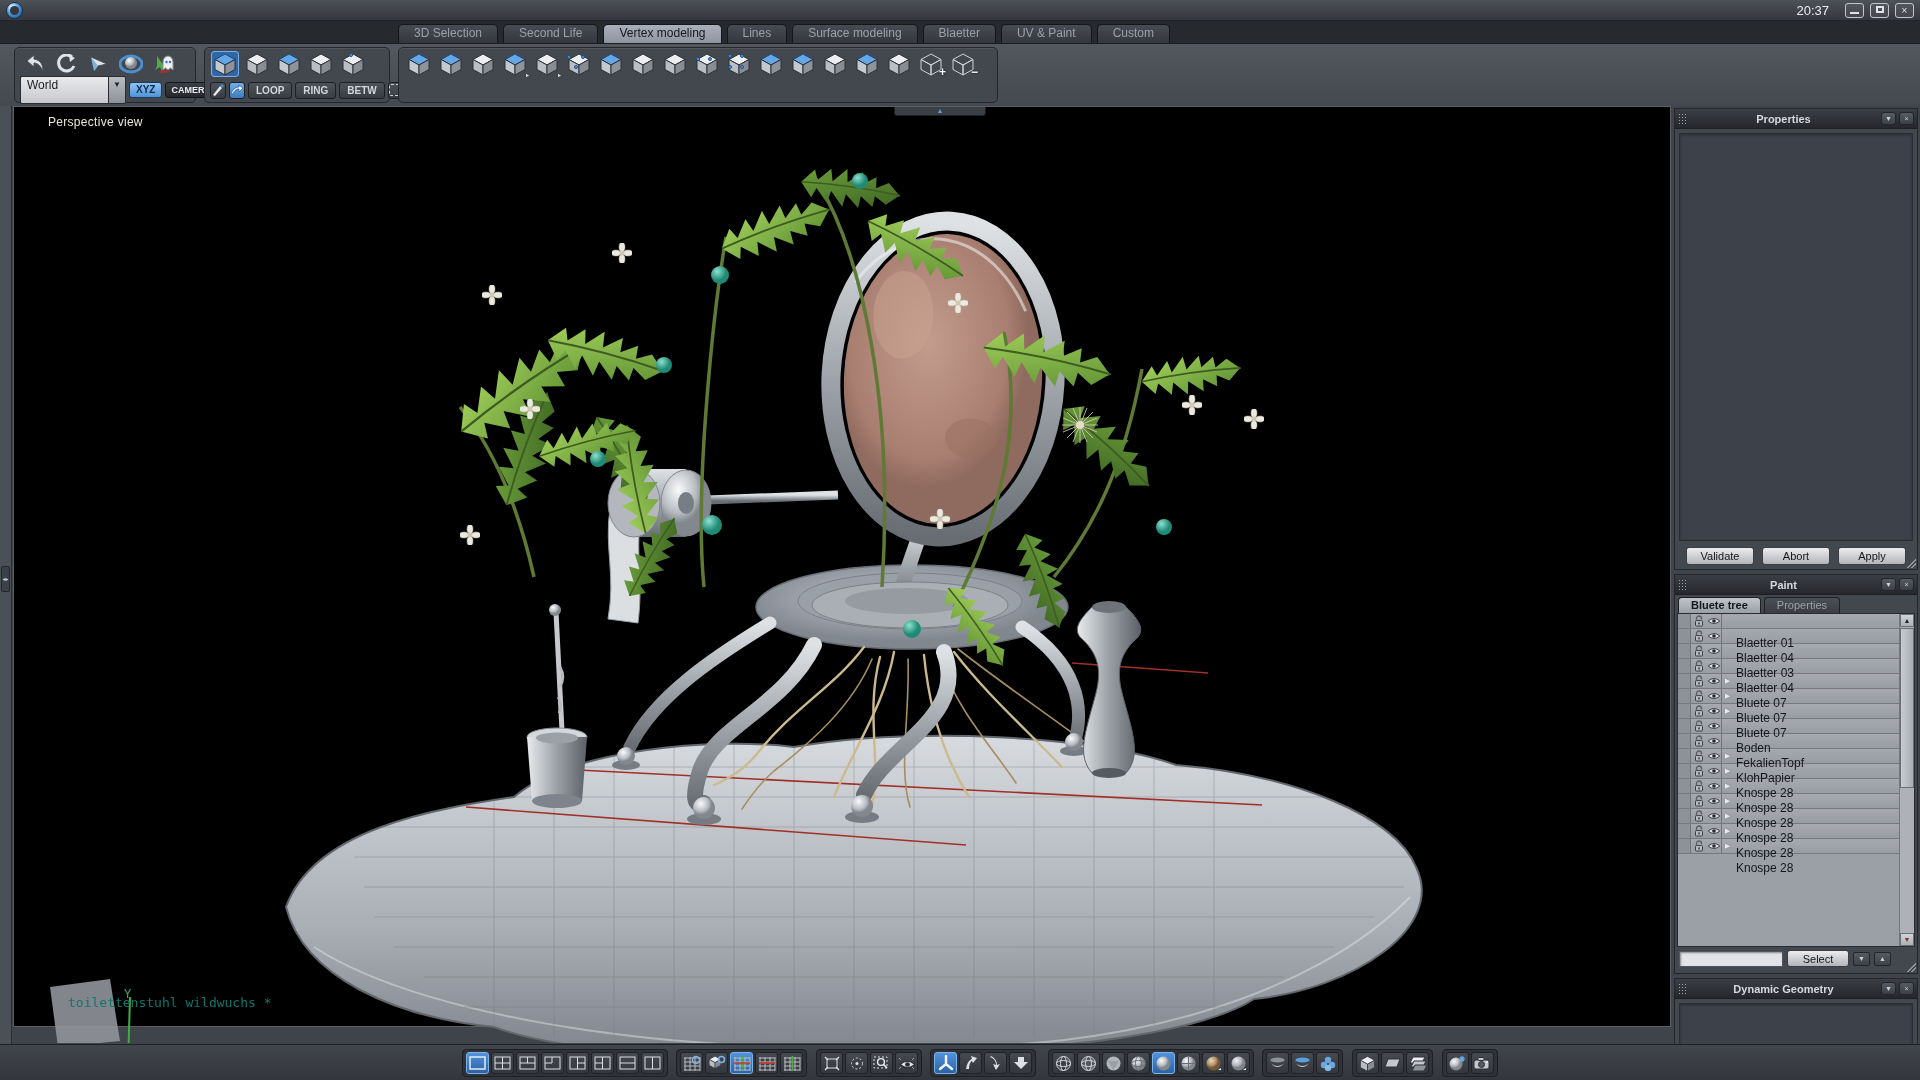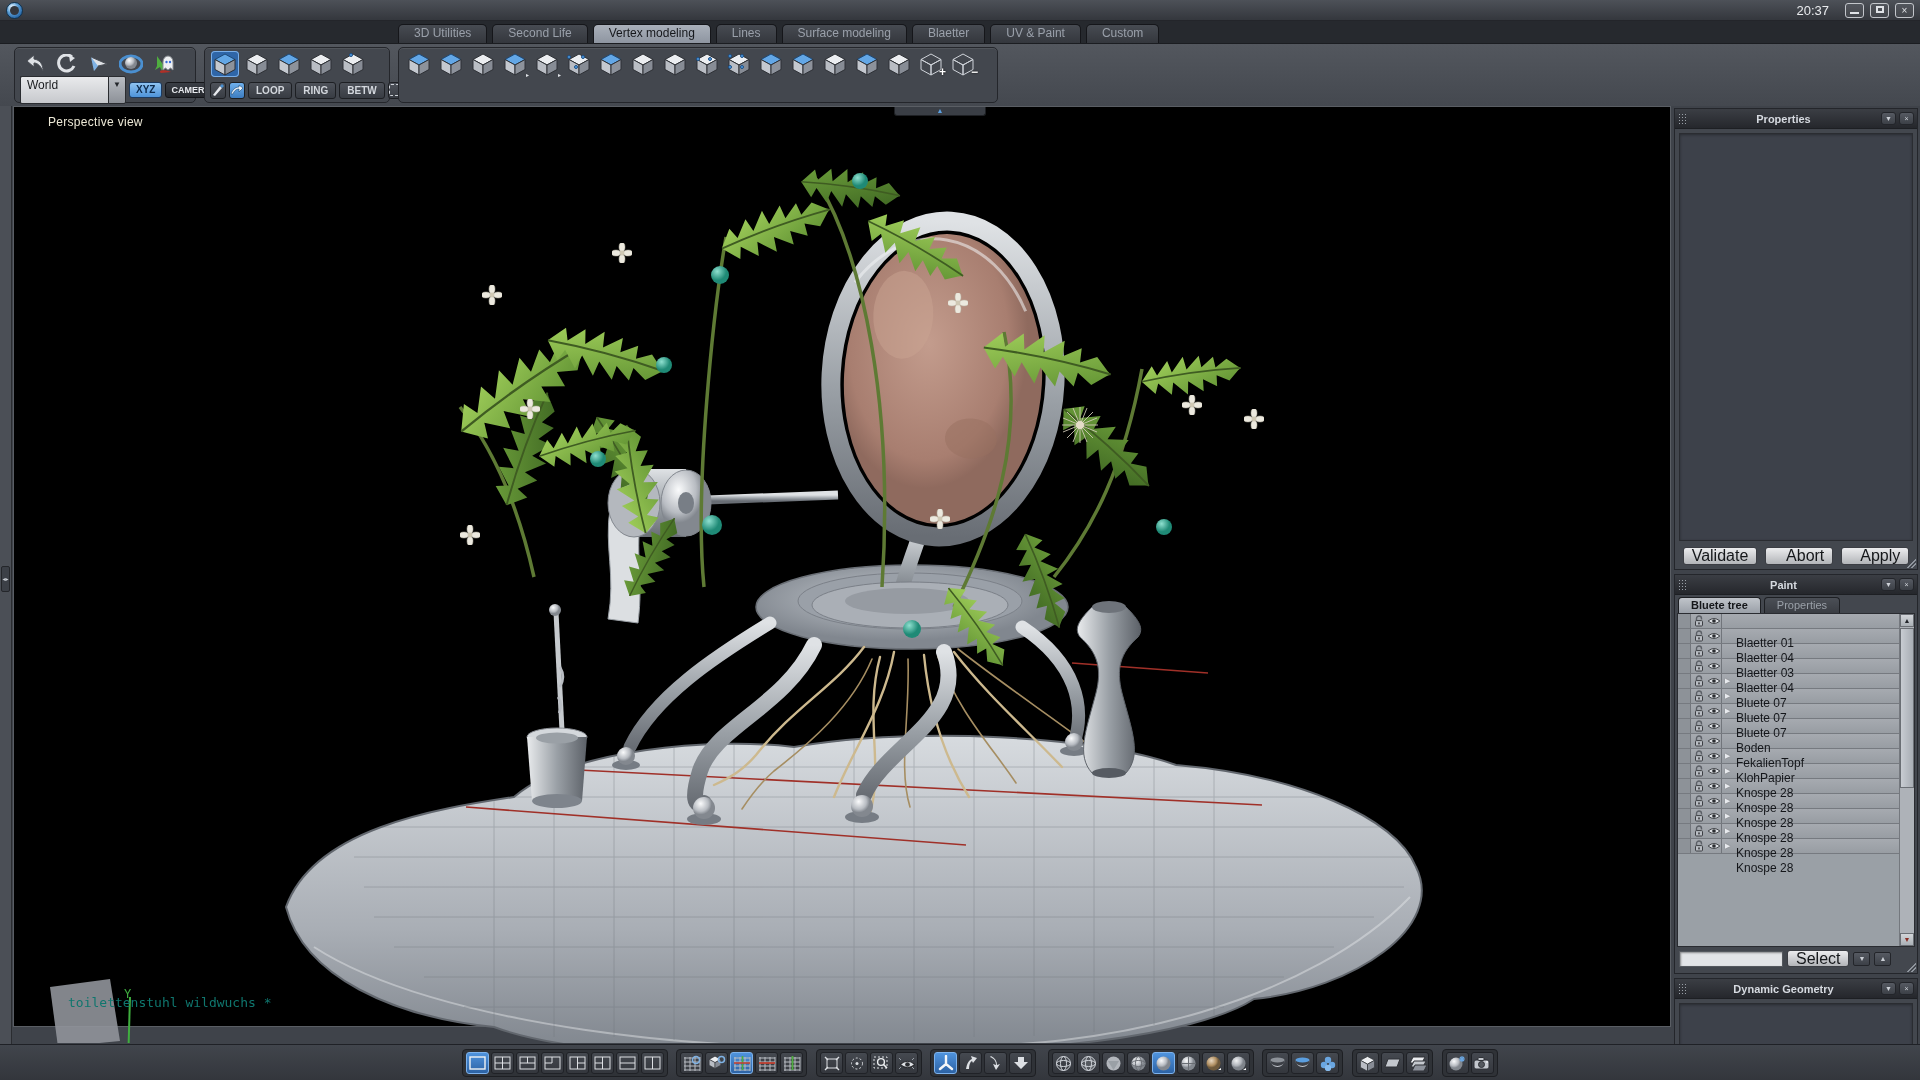--- a/index.html
+++ b/index.html
@@ -91,21 +91,21 @@
   .panel-hd { height:20px; background:linear-gradient(#3b3e44,#25272c); display:flex; align-items:center;
     border-bottom:1px solid #1d1f23; }
   .grip { width:8px; height:12px; margin-left:3px;
     background-image:radial-gradient(#9aa0a8 35%, transparent 36%); background-size:3px 3px; }
   .panel-title { flex:1; text-align:center; font-size:11px; font-weight:bold; color:#d6dae0; }
   .hd-btn { width:15px; height:13px; margin-right:3px; background:linear-gradient(#565a62,#3c4047);
     border:1px solid #23252a; border-radius:3px; color:#cfd3d9; font-size:7px; line-height:11px; text-align:center; }
   .panel-body { flex:1; margin:4px; background:#3d414a; border:1px solid #2a2c31;
     box-shadow:inset 0 1px 3px rgba(0,0,0,.35); }
   .btnrow { height:24px; display:flex; align-items:center; justify-content:center; gap:8px; padding-bottom:3px; }
-  .pushbtn { min-width:68px; height:18px; font-size:16px; color:#15171a; text-align:right; line-height:16px;
+  .pushbtn { min-width:68px; height:18px; font-size:11px; color:#15171a; text-align:center; line-height:16px;
     background:linear-gradient(#ececee,#b2b4b8); border:1px solid #3c3e44; border-radius:3px; padding:0 8px; }
   .rgrip { position:absolute; right:1px; bottom:1px; width:11px; height:11px;
     clip-path:polygon(100% 0,100% 100%,0 100%);
     background:repeating-linear-gradient(135deg,#8f959d 0 1px,transparent 1px 3px); }
 
   .scene-tabs { height:18px; display:flex; align-items:flex-end; padding-left:3px; gap:3px;
     background:#43474e; }
   .scene-tab { height:16px; line-height:15px; padding:0 12px; font-size:11px; border-radius:4px 4px 0 0;
     border:1px solid #1d1f23; border-bottom:none; color:#9aa0a8; background:linear-gradient(#4b4f56,#3a3d43); }
   .scene-tab.active { background:linear-gradient(#c0c4ca,#9aa0a8); color:#15171a; font-weight:bold; }
@@ -246,21 +246,21 @@
         <i class="g-min"></i>
       </span>
     <span class="winbtn">
         <i class="g-max"></i>
       </span>
     <span class="winbtn">×</span>
   </div>
 </div>
 
 <div class="tabstrip">
-    <div class="tab"><span>3D Utilities</span></div>
+    <div class="tab"><span>3D Selection</span></div>
     <div class="tab"><span>Second Life</span></div>
     <div class="tab active"><span>Vertex modeling</span></div>
     <div class="tab"><span>Lines</span></div>
     <div class="tab"><span>Surface modeling</span></div>
     <div class="tab"><span>Blaetter</span></div>
     <div class="tab"><span>UV &amp; Paint</span></div>
     <div class="tab"><span>Custom</span></div>
   </div>
 
 <div class="toolrow">

